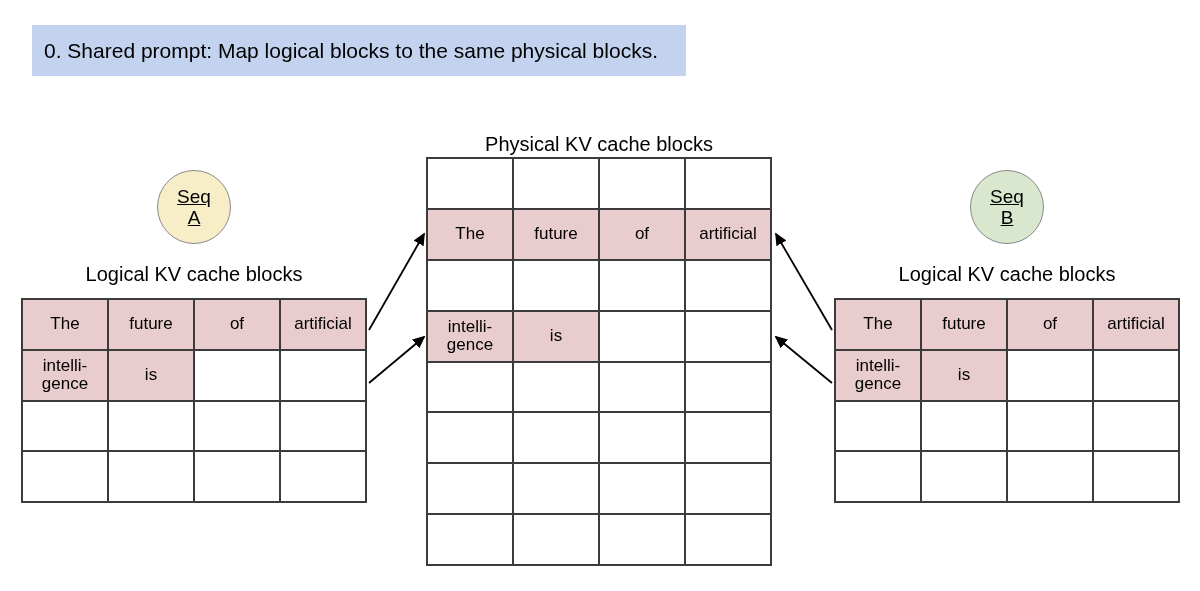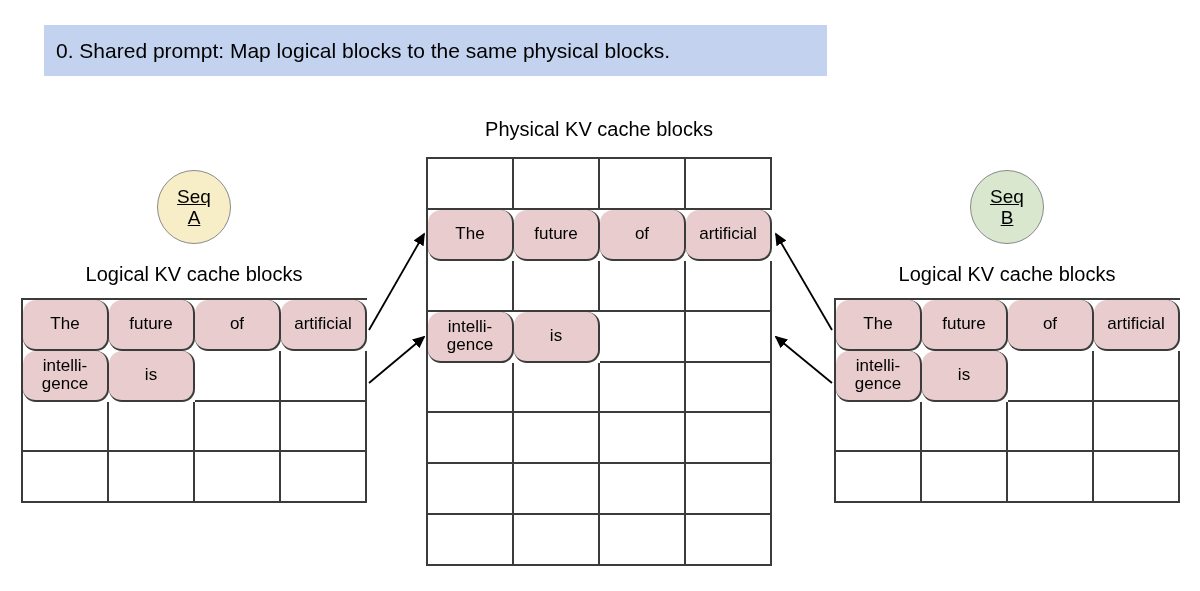--- a/index.html
+++ b/index.html
@@ -12,23 +12,23 @@
     height: 591px;
     position: relative;
     overflow: hidden;
     font-family: "Liberation Sans", sans-serif;
     color: #000000;
   }
 
   
   #banner {
     position: absolute;
-    left: 44px;
+    left: 32px;
     top: 25px;
-    width: 783px;
+    width: 654px;
     height: 51px;
     background: #c3d3ef;
     display: flex;
     align-items: center;
     box-sizing: border-box;
     padding-left: 12px;
   }
   #banner-text {
     font-size: 21px;
     line-height: 1.1;
@@ -37,21 +37,21 @@
   }
 
   
   .caption {
     position: absolute;
     font-size: 20px;
     text-align: center;
     white-space: nowrap;
     color: #000;
   }
-  #phys-caption { left: 426px; top: 118px; width: 346px; }
+  #phys-caption { left: 426px; top: 133px; width: 346px; }
   #left-caption { left: 21px;  top: 263px; width: 346px; }
   #right-caption{ left: 834px; top: 263px; width: 346px; }
 
   
   .grid {
     position: absolute;
     display: grid;
     border-top: 2px solid #3b3b3b;
     border-left: 2px solid #3b3b3b;
     box-sizing: border-box;
@@ -65,21 +65,21 @@
     align-items: center;
     justify-content: center;
     text-align: center;
     font-size: 17px;
     line-height: 1.05;
     overflow: hidden;
     background: transparent;
     padding: 1px 2px;
     white-space: pre-line;
   }
-  .cell.filled { background: #e9cdce; border-radius: 13px; }
+  .cell.filled { background: #e9cdce; }
 
   #left-grid {
     left: 21px; top: 298px;
     width: 346px; height: 205px;
     grid-template-columns: repeat(4, 1fr);
     grid-template-rows: repeat(4, 1fr);
   }
   #right-grid {
     left: 834px; top: 298px;
     width: 346px; height: 205px;

